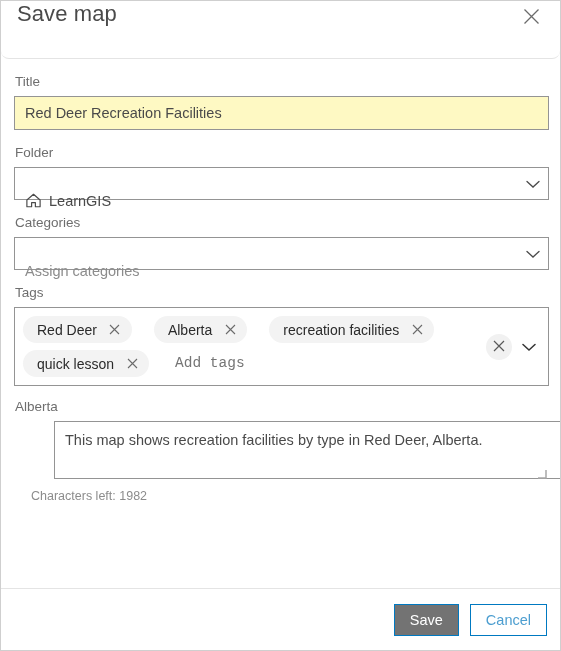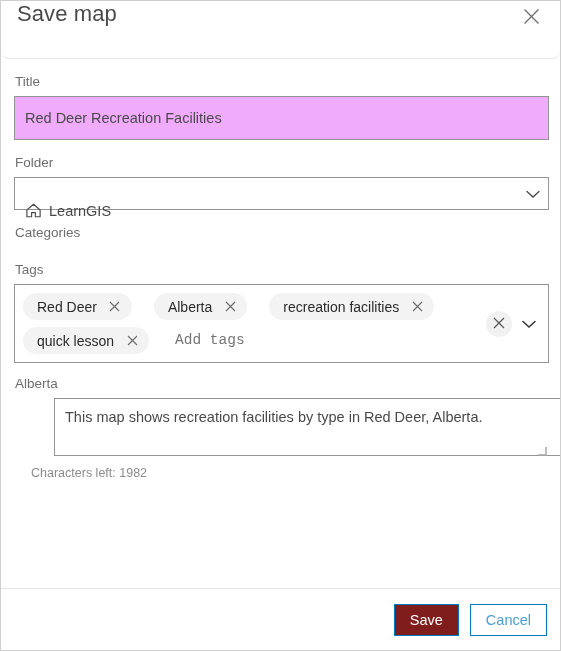--- a/index.html
+++ b/index.html
@@ -69,23 +69,23 @@
     font-size: 13.5px;
     color: #6e6e6e;
     display: block;
     margin: 0 0 6px 1px;
     line-height: 17px;
   }
 
   .text-input {
     box-sizing: border-box;
     width: 535px;
-    height: 44px;
+    height: 34px;
     border: 1px solid #949494;
-    background: #f0abfc;
+    background: #fef9c3;
     font-family: "Liberation Sans", sans-serif;
     font-size: 14.5px;
     color: #4a4a4a;
     padding: 0 10px;
     outline: none;
     display: flex;
     align-items: center;
     border-radius: 0;
   }
 
@@ -253,21 +253,21 @@
     padding: 0 15px;
     font-size: 14.5px;
     font-family: "Liberation Sans", sans-serif;
     border-radius: 0;
     cursor: pointer;
     line-height: 30px;
     text-align: center;
     box-sizing: border-box;
   }
   .btn-primary {
-    background: #7f1d1d;
+    background: #737373;
     border: 1px solid #0079c1;
     color: #ffffff;
   }
   .btn-secondary {
     background: #ffffff;
     border: 1px solid #0079c1;
     color: #4d9ed0;
   }
 </style>
 </head>
@@ -311,20 +311,28 @@
             <path d="M1 1.5 L7 7 L13 1.5" stroke="#4a4a4a" stroke-width="1.3" fill="none" stroke-linecap="round"></path>
           </svg>
         </span>
       </div>
     </div>
 
     <div class="spacer-14"></div>
 
     <div class="field">
       <label class="field-label">Categories</label>
+      <div class="select-box">
+        <span class="select-value placeholder">Assign categories</span>
+        <span class="chev">
+          <svg width="14" height="9" viewBox="0 0 14 9" aria-hidden="true">
+            <path d="M1 1.5 L7 7 L13 1.5" stroke="#4a4a4a" stroke-width="1.3" fill="none" stroke-linecap="round"></path>
+          </svg>
+        </span>
+      </div>
     </div>
 
     <div class="spacer-14"></div>
 
     <div class="field">
       <label class="field-label">Tags</label>
       <div class="tags-box">
         <div class="chips">
 
           <span class="chip">

